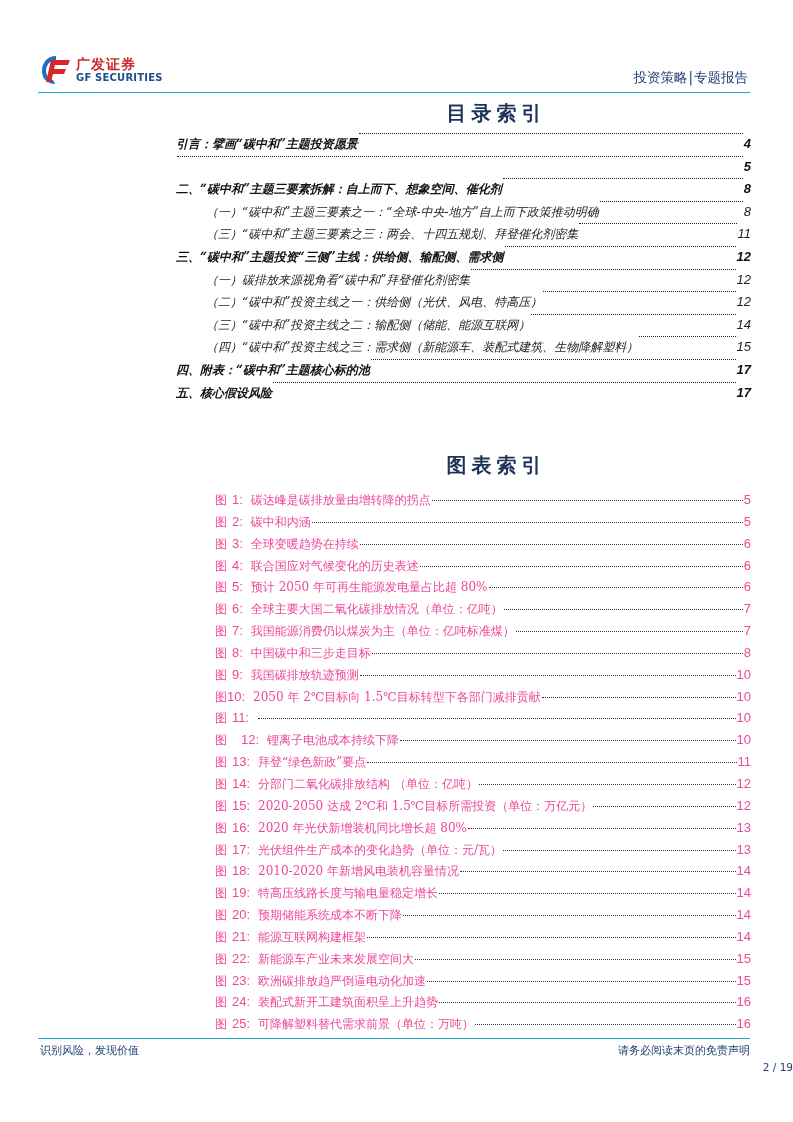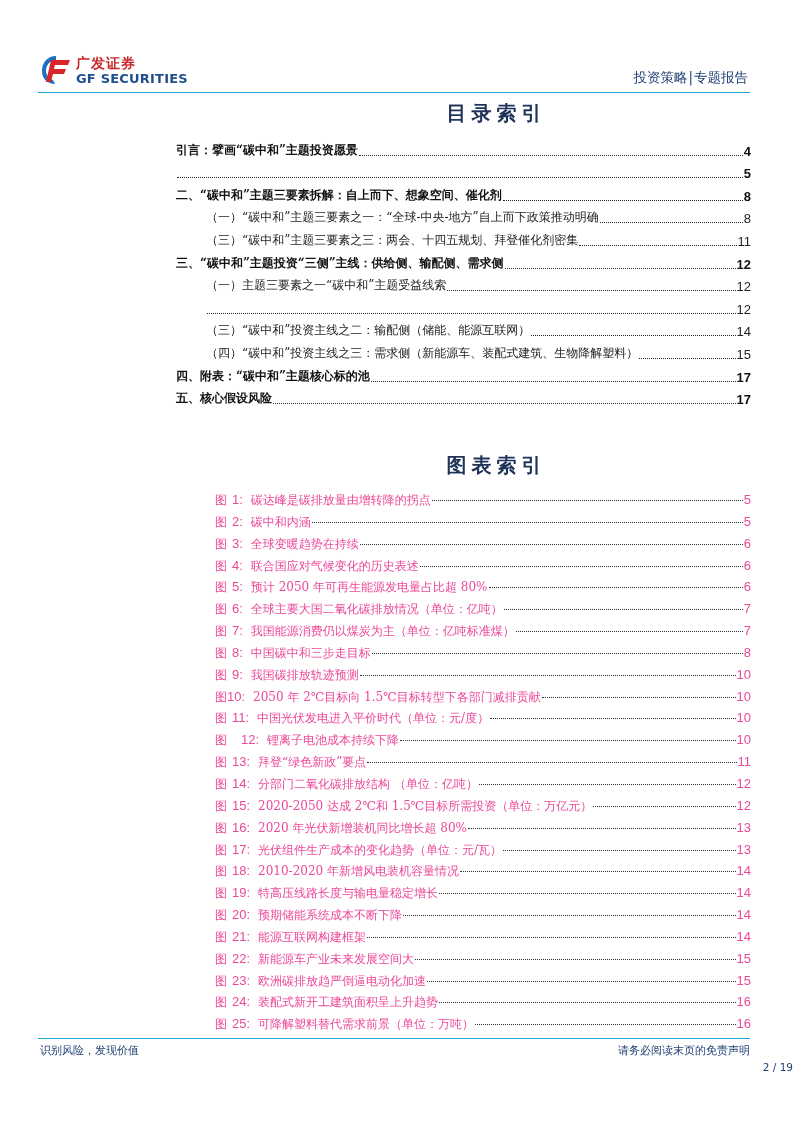--- a/index.html
+++ b/index.html
@@ -7,36 +7,36 @@
          font-family: "DejaVu Serif", "Liberation Serif", serif; color: #1a1a1a; }
 
   
   .header { position: absolute; left: 38px; top: 50px; width: 712px; height: 45px; }
   .logo { position: absolute; left: 2px; top: 4px; display: flex; align-items: center; }
   .logo-mark { width: 32px; height: 32px; position: relative; }
   .logo-text { margin-left: 4px; display: flex; flex-direction: column; line-height: 1; }
   .logo-cn { font-family: "DejaVu Sans", "Liberation Sans", sans-serif; font-weight: bold;
              font-size: 14px; color: #c8282d; letter-spacing: 1px; }
   .logo-en { font-family: "DejaVu Sans", "Liberation Sans", sans-serif; font-weight: bold;
-             font-size: 13px; color: #1f4e8f; margin-top: 2px; letter-spacing: 0.2px; }
+             font-size: 10px; color: #1f4e8f; margin-top: 2px; letter-spacing: 0.2px; }
   .header-right { position: absolute; right: 2px; top: 19px; font-family: "DejaVu Sans", "Liberation Sans", sans-serif;
                   font-size: 13.5px; color: #1f3f73; }
   .header-right .sep { color: #1f3f73; margin: 0 1px; }
   .header-rule { position: absolute; left: 0; top: 42px; width: 712px; height: 0; border-top: 1.5px solid #1ea3d6; }
 
   
   .section-title { position: absolute; left: 0; width: 793px; text-align: center;
                    font-family: "DejaVu Serif", "Liberation Serif", serif; font-weight: bold;
                    font-size: 20px; color: #1f3358; letter-spacing: 5px; }
   #toc-title { top: 100px; left: 100px; }
   #fig-title { top: 452px; left: 100px; }
 
   
   .toc { position: absolute; left: 176px; width: 575px; top: 136px; }
-  .toc-row { display: flex; align-items: flex-end; height: 22.6px; font-size: 12px; white-space: nowrap; }
+  .toc-row { display: flex; align-items: flex-start; height: 22.6px; font-size: 12px; white-space: nowrap; font-style: italic; }
   .toc-row.lvl1 { font-weight: bold; color: #111; }
   .toc-row.lvl2 { padding-left: 30px; color: #222; font-weight: normal; }
   .toc-row .label { flex: 0 0 auto; }
   .toc-row .leader { flex: 1 1 auto; overflow: hidden; margin: 0 1px;
                      border-bottom: 1.5px dotted #222; transform: translateY(-3px); min-width: 8px; }
   .toc-row .page { flex: 0 0 auto; font-family: "Liberation Sans", "DejaVu Sans", sans-serif; font-size: 13px; }
   .toc-row.lvl1 .page { font-weight: bold; }
 
   
   .figs { position: absolute; left: 215px; width: 536px; top: 492px; }
@@ -104,25 +104,26 @@
       <span class="label">（三）“碳中和”主题三要素之三：两会、十四五规划、拜登催化剂密集</span>
       <span class="leader"></span>
       <span class="page">11</span>
     </div>
     <div class="toc-row lvl1">
       <span class="label">三、“碳中和”主题投资“三侧”主线：供给侧、输配侧、需求侧</span>
       <span class="leader"></span>
       <span class="page">12</span>
     </div>
     <div class="toc-row lvl2">
-      <span class="label">（一）主题三要素之一“碳中和”主题受益线索</span>
-      <span class="leader"></span>
-      <span class="page">12</span>
-    </div>
-    <div class="toc-row lvl2">
+      <span class="label">（一）碳排放来源视角看“碳中和”拜登催化剂密集</span>
+      <span class="leader"></span>
+      <span class="page">12</span>
+    </div>
+    <div class="toc-row lvl2">
+      <span class="label">（二）“碳中和”投资主线之一：供给侧（光伏、风电、特高压）</span>
       <span class="leader"></span>
       <span class="page">12</span>
     </div>
     <div class="toc-row lvl2">
       <span class="label">（三）“碳中和”投资主线之二：输配侧（储能、能源互联网）</span>
       <span class="leader"></span>
       <span class="page">14</span>
     </div>
     <div class="toc-row lvl2">
       <span class="label">（四）“碳中和”投资主线之三：需求侧（新能源车、装配式建筑、生物降解塑料）</span>
@@ -198,21 +199,20 @@
       <span class="page">10</span>
     </div>
     <div class="fig-row">
       <span class="num"><span>图</span><span class="n" style="">10:</span></span>
       <span class="label">2050 年 2℃目标向 1.5℃目标转型下各部门减排贡献</span>
       <span class="leader"></span>
       <span class="page">10</span>
     </div>
     <div class="fig-row">
       <span class="num"><span>图</span><span class="n" style="margin-left: 5px;">11:</span></span>
-      <span class="label">中国光伏发电进入平价时代（单位：元/度）</span>
       <span class="leader"></span>
       <span class="page">10</span>
     </div>
     <div class="fig-row">
       <span class="num"><span>图</span><span class="n" style="margin-left: 14px;">12:</span></span>
       <span class="label">锂离子电池成本持续下降</span>
       <span class="leader"></span>
       <span class="page">10</span>
     </div>
     <div class="fig-row">

